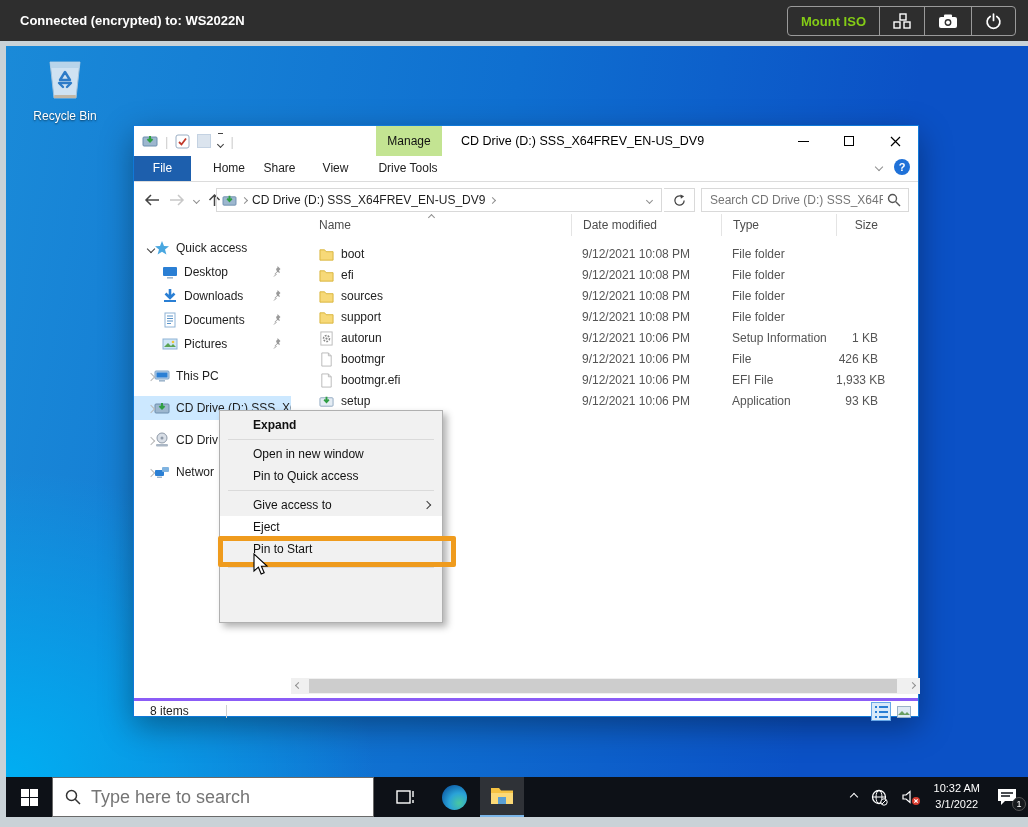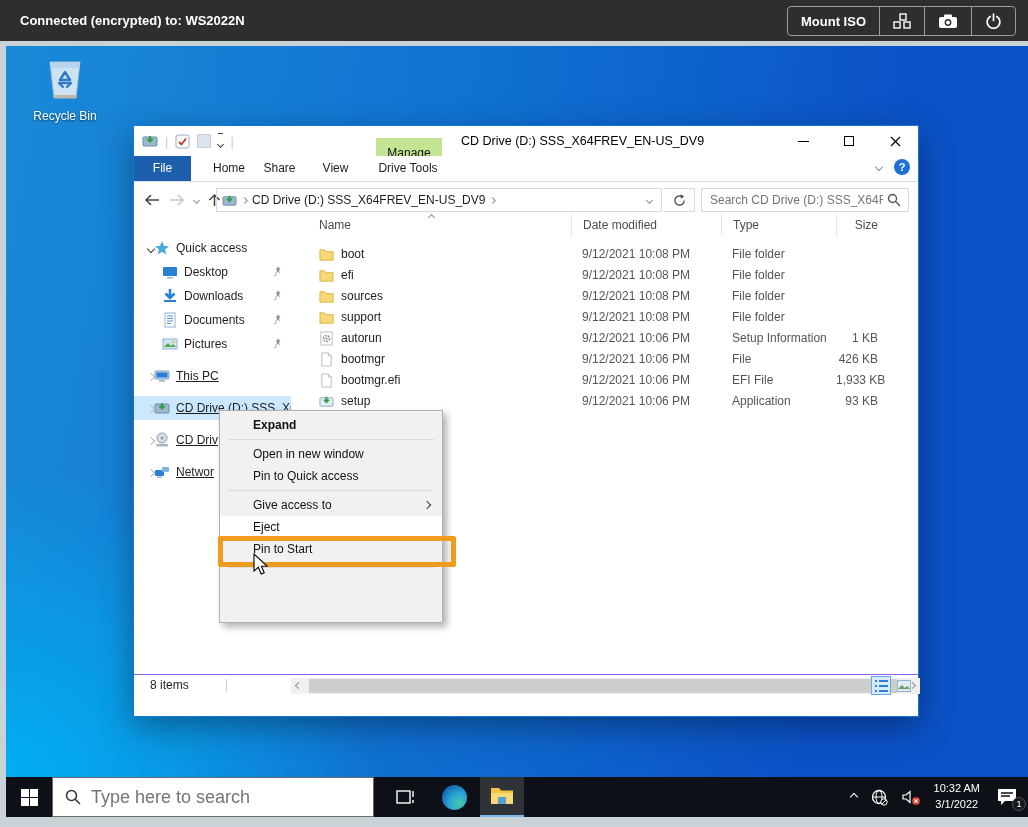--- a/index.html
+++ b/index.html
@@ -3,39 +3,39 @@
 <meta charset="utf-8">
 <style>
   * { margin:0; padding:0; box-sizing:border-box; }
   body { font-family:"Liberation Sans", sans-serif; }
   .screen { position:relative; width:1028px; height:827px; background:#c9d2d7; overflow:hidden; }
 
   
   .console-bar { position:absolute; left:0; top:0; width:1028px; height:41px; background:#2e2e2e; }
   .console-title { position:absolute; left:20px; top:0; line-height:41px; color:#fff; font-size:13px; font-weight:bold; }
   .console-buttons { position:absolute; right:12px; top:6px; height:30px; display:flex; border:1px solid #9a9a9a; border-radius:4px; overflow:hidden; }
-  .cbtn { display:flex; align-items:center; justify-content:center; padding:0 13px; color:#ffffff; font-size:13px; font-weight:bold; border-left:1px solid #9a9a9a; cursor:default; }
+  .cbtn { display:flex; align-items:center; justify-content:center; padding:0 13px; color:#84cc16; font-size:13px; font-weight:bold; border-left:1px solid #9a9a9a; cursor:default; }
   .cbtn:first-child { border-left:none; }
 
   
   .desktop { position:absolute; left:6px; top:46px; width:1022px; height:731px;
     background: radial-gradient(ellipse 60% 70% at 0% 100%, #00aef2 0%, rgba(0,174,242,0) 60%),
                 linear-gradient(100deg, #1a8ad8 0%, #0f6fd0 45%, #0b51c6 80%); }
   .rbin { position:absolute; left:20px; top:8px; width:78px; text-align:center; }
   .rbin-label { color:#fff; font-size:12px; margin-top:3px; text-shadow:0 1px 2px rgba(0,0,0,.6); }
 
   
   .win { position:absolute; left:133px; top:125px; width:786px; height:592px; background:#fff;
          border:1px solid #1079d8; box-shadow:0 10px 30px rgba(0,0,0,.35); z-index:10; font-size:12px; color:#1e1e1e; }
   .titlebar { position:absolute; left:0; top:0; width:100%; height:30px; background:#fff; }
   .qat { position:absolute; left:8px; top:0; height:30px; display:flex; align-items:center; gap:7px; }
   .qat-sep { color:#cfcfcf; font-size:13px; }
   .qat-blank { width:14px; height:14px; background:#dbe4ee; border:1px solid #c4d2e2; }
   .qat-dd { display:inline-block; border-top:1px solid #444; padding-top:2px; }
-  .manage-tab { position:absolute; left:242px; top:12px; width:66px; height:30px; background:#c3e492; text-align:center; line-height:30px; color:#111; }
+  .manage-tab { position:absolute; left:242px; top:0; width:66px; height:30px; background:#c3e492; text-align:center; line-height:30px; color:#111; }
   .title-text { position:absolute; left:327px; top:0; height:30px; line-height:30px; color:#000; font-size:12.5px; white-space:nowrap; }
   .win-controls { position:absolute; right:0; top:0; height:30px; display:flex; }
   .wbtn { width:46px; height:30px; display:flex; align-items:center; justify-content:center; }
   .glyph-min { width:11px; height:0; border-top:1px solid #000; }
   .glyph-max { width:10px; height:10px; border:1px solid #000; }
 
   .tabs { position:absolute; left:0; top:30px; width:100%; height:26px; background:#fff; border-bottom:1px solid #dcdcdc; }
   .tab { position:absolute; top:0; height:25px; line-height:25px; text-align:center; color:#222; }
   .tab-file { left:0; width:57px; background:#1d5fad; color:#fff; }
   .tab-home { left:57px; width:60px;padding-left:16px; }
@@ -63,21 +63,21 @@
   .chev.sm { width:5px; height:5px; }
 
   
   .main { position:absolute; left:0; top:88px; width:100%; height:480px; }
   .nav { position:absolute; left:0; top:0; width:157px; height:480px; padding-top:22px; overflow:hidden; }
   .nrow { display:flex; align-items:center; height:24px; position:relative; white-space:nowrap; }
   .nrow .twist { width:12px; margin-left:8px; flex:none; }
   .nrow .nico { width:16px; height:16px; margin-right:6px; flex:none; }
   .nrow.child { padding-left:28px; }
   .nrow.top { margin-top:0;text-align:right; }
-  .nrow.grp { margin-top:8px;text-decoration:underline; }
+  .nrow.grp { margin-top:8px; }
   .nrow.sel { background:#cce8ff; }
   .nlabel { overflow:hidden; }
   .pin { position:absolute; right:9px; top:6px; }
 
   .files { position:absolute; left:157px; top:0; width:629px; height:464px; }
   .fgrid { display:grid; grid-template-columns:280px 150px 115px 84px; }
   .fhead { height:22px; color:#4d4d4d; position:relative; }
   .fhead > div { line-height:22px; }
   .hname { padding-left:28px; }
   .hdate,.htype { padding-left:11px; border-left:1px solid #e4e4e4; }
@@ -89,21 +89,21 @@
   .cname { padding-left:28px; display:flex; align-items:center; gap:7px; color:#222; }
   .cdate,.ctype { padding-left:11px; color:#555; }
   .csize { text-align:right; padding-right:42px; color:#555; }
   .fico { width:15px; height:15px; flex:none; }
 
   .hscroll { position:absolute; left:157px; top:464px; width:629px; height:16px; background:#f0f0f0; }
   .hs-thumb { position:absolute; left:18px; top:1px; width:588px; height:14px; background:#cdcdcd; }
   .hs-left { position:absolute; left:5px; top:5px; }
   .hs-right { position:absolute; right:5px; top:5px; }
 
-  .statusbar { position:absolute; left:0; top:548px; width:100%; height:22px; border-top:1px solid #8b5cf6; }
+  .statusbar { position:absolute; left:0; top:572px; width:100%; height:22px; border-top:3px solid #8b5cf6; }
   .st-count { position:absolute; left:16px; top:0; line-height:21px; }
   .st-div { position:absolute; left:92px; top:4px; width:1px; height:13px; background:#d0d0d0; }
   .viewbtns { position:absolute; right:4px; top:1px; display:flex; gap:3px; }
   .vbtn { width:20px; height:19px; display:flex; align-items:center; justify-content:center; }
   .vbtn.on { background:#d9eaf9; border:1px solid #66a7e8; }
 
   
   .cmenu { position:absolute; left:219px; top:410px; width:224px; height:213px; background:#f1f1f1; border:1px solid #b0b0b0;
            box-shadow:4px 4px 7px rgba(0,0,0,.3); z-index:50; padding-top:3px; font-size:12px; }
   .mi { height:22px; line-height:22px; padding-left:33px; color:#111; position:relative; white-space:nowrap; }

